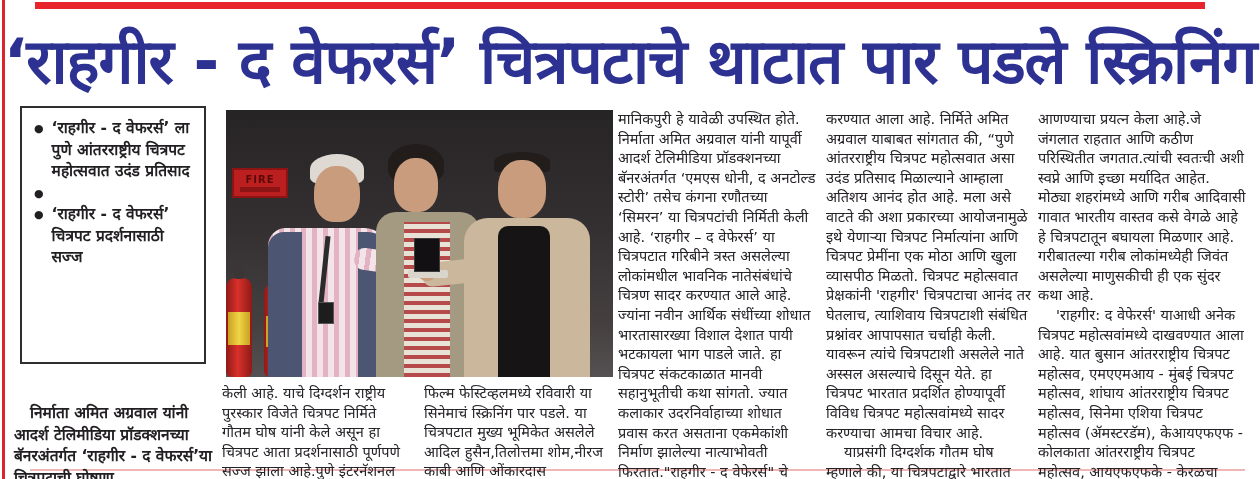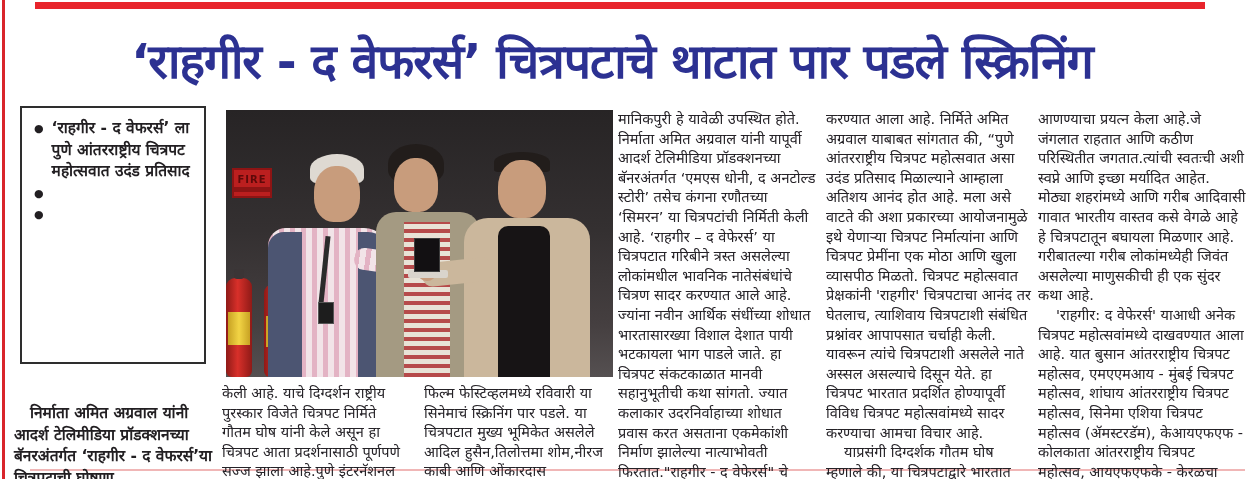--- a/index.html
+++ b/index.html
@@ -7,23 +7,23 @@
   .page {
     position:relative; width:1260px; height:479px; background:#ffffff;
     overflow:hidden; font-family:"DejaVu Sans", sans-serif; color:#29262a;
   }
   
   .left-red-rule { position:absolute; left:2px; top:0; width:3px; height:479px; background:#d9252b; }
   .top-red-bar  { position:absolute; left:35px; top:2px; width:1170px; height:7px; background:#e8252c; }
   .bottom-pink-rule { position:absolute; left:30px; top:469px; width:1215px; height:2px; background:#f0b6b6; }
   
   .headline {
-    position:absolute; left:27px; top:18px; width:1170px; height:82px;
+    position:absolute; left:45px; top:18px; width:1170px; height:82px;
     display:flex; align-items:center; justify-content:center;
-    font-size:48px; font-weight:700; color:#2c3192; letter-spacing:-1px; white-space:nowrap;
+    font-size:62px; font-weight:700; color:#2c3192; letter-spacing:-1px; white-space:nowrap;
   }
   
   .hl-box {
     position:absolute; left:20px; top:106px; width:186px; height:258px;
     border:2px solid #2e2e2e; padding:10px 6px 6px 12px;
   }
   .hl-item { display:flex; gap:8px; font-size:15.5px; font-weight:700; line-height:21.5px; color:#221f22; }
   .hl-item .dot { font-size:11px; line-height:21.5px; }
   
   .dateline { position:absolute; left:20px; top:378px; width:186px; text-align:center;
@@ -32,21 +32,21 @@
   
   .lead {
     position:absolute; left:14px; top:403px; width:202px;
     font-size:15.5px; font-weight:600; line-height:21.5px; text-indent:16px; color:#221f22;
   }
   
   .photo {
     position:absolute; left:226px; top:110px; width:387px; height:267px; overflow:hidden;
     background:linear-gradient(180deg,#272425 0%,#343031 45%,#453f40 80%,#555051 100%);
   }
-  .fire-sign { position:absolute; left:6px; top:58px; width:40px; height:30px; background:#bb1f1f;
+  .fire-sign { position:absolute; left:6px; top:58px; width:56px; height:30px; background:#bb1f1f;
     border:2px solid #8d1414; display:flex; flex-direction:column; align-items:center; justify-content:center; }
   .fire-sign .fire-word { font-size:10px; font-weight:700; color:#5e0909; letter-spacing:1px; line-height:11px; }
   .fire-sign .fire-sub { width:40px; height:5px; background:#8d1414; margin-top:2px; }
   .sign2 { position:absolute; left:182px; top:72px; width:20px; height:22px; background:#a81d1d; border:1px solid #7c1010; }
   
   .ext { position:absolute; border-radius:9px 9px 6px 6px; background:linear-gradient(90deg,#8f1a17,#d8302a 45%,#8f1a17); }
   .ext .band { position:absolute; left:2px; right:2px; top:34%; height:34%; background:linear-gradient(90deg,#c8a223,#f2d445 50%,#c8a223); }
   .ext .neck { position:absolute; left:30%; top:-9px; width:40%; height:10px; background:#3b3536; border-radius:3px; }
   .ext1 { left:0px;  top:168px; width:26px; height:99px; }
   .ext2 { left:38px; top:174px; width:30px; height:93px; }
@@ -96,20 +96,21 @@
   <div class="hl-box">
     <div class="hl-item">
       <span class="dot">●</span>
       <span>‘राहगीर - द वेफरर्स’ ला पुणे आंतरराष्ट्रीय चित्रपट महोत्सवात उदंड प्रतिसाद</span>
     </div>
     <div class="hl-item">
       <span class="dot">●</span>
     </div>
     <div class="hl-item">
       <span class="dot">●</span>
+      <span>‘राहगीर - द वेफरर्स’ चित्रपट प्रदर्शनासाठी सज्ज</span>
     </div>
   </div>
 
 
   <p class="lead">निर्माता अमित अग्रवाल यांनी आदर्श टेलिमीडिया प्रॉडक्शनच्या बॅनरअंतर्गत ‘राहगीर - द वेफरर्स’या चित्रपटाची घोषणा</p>
 
   <div class="photo">
     <div class="fire-sign">
       <span class="fire-word">FIRE</span>
       <span class="fire-sub"></span>

